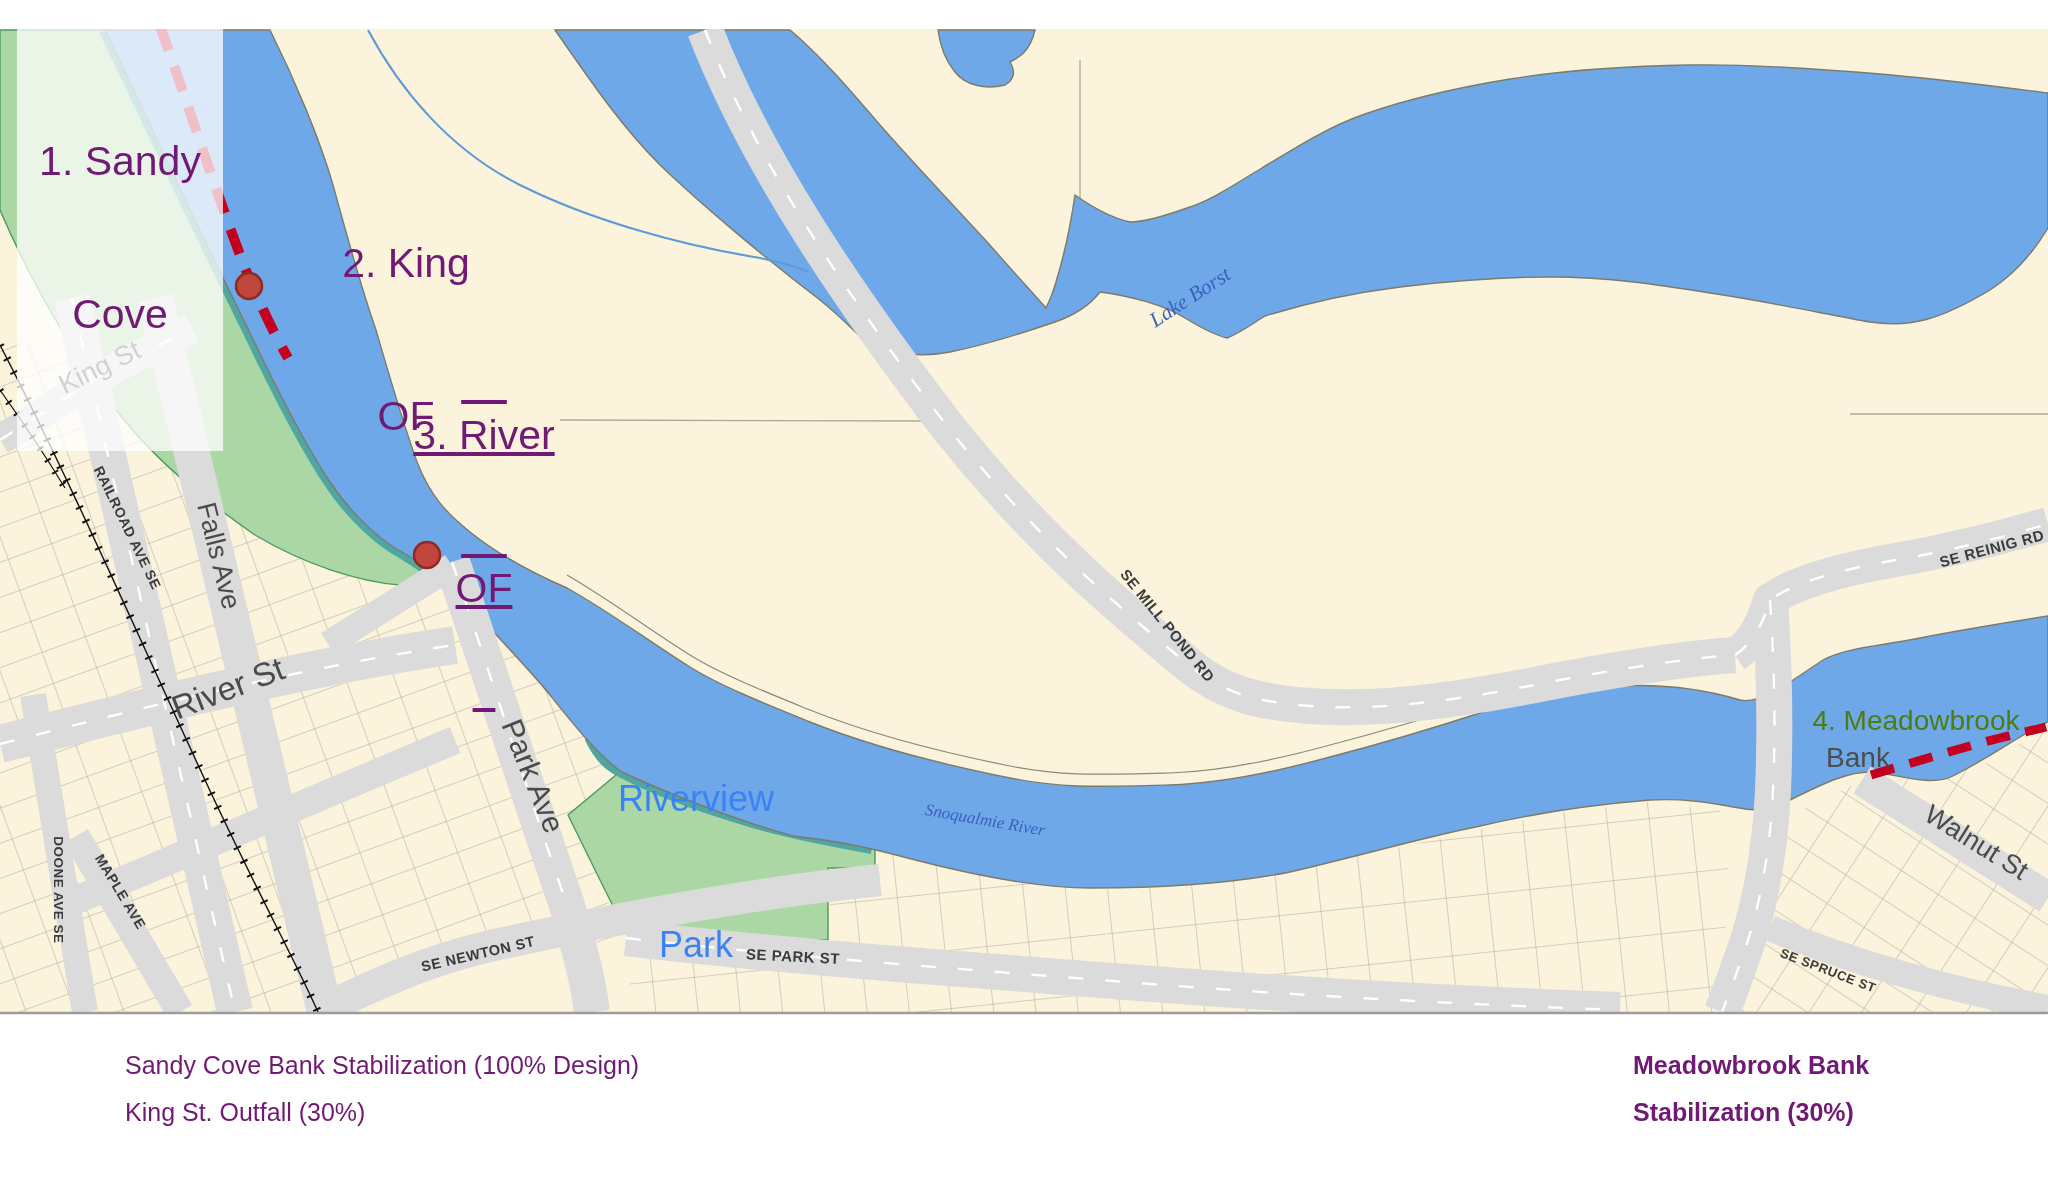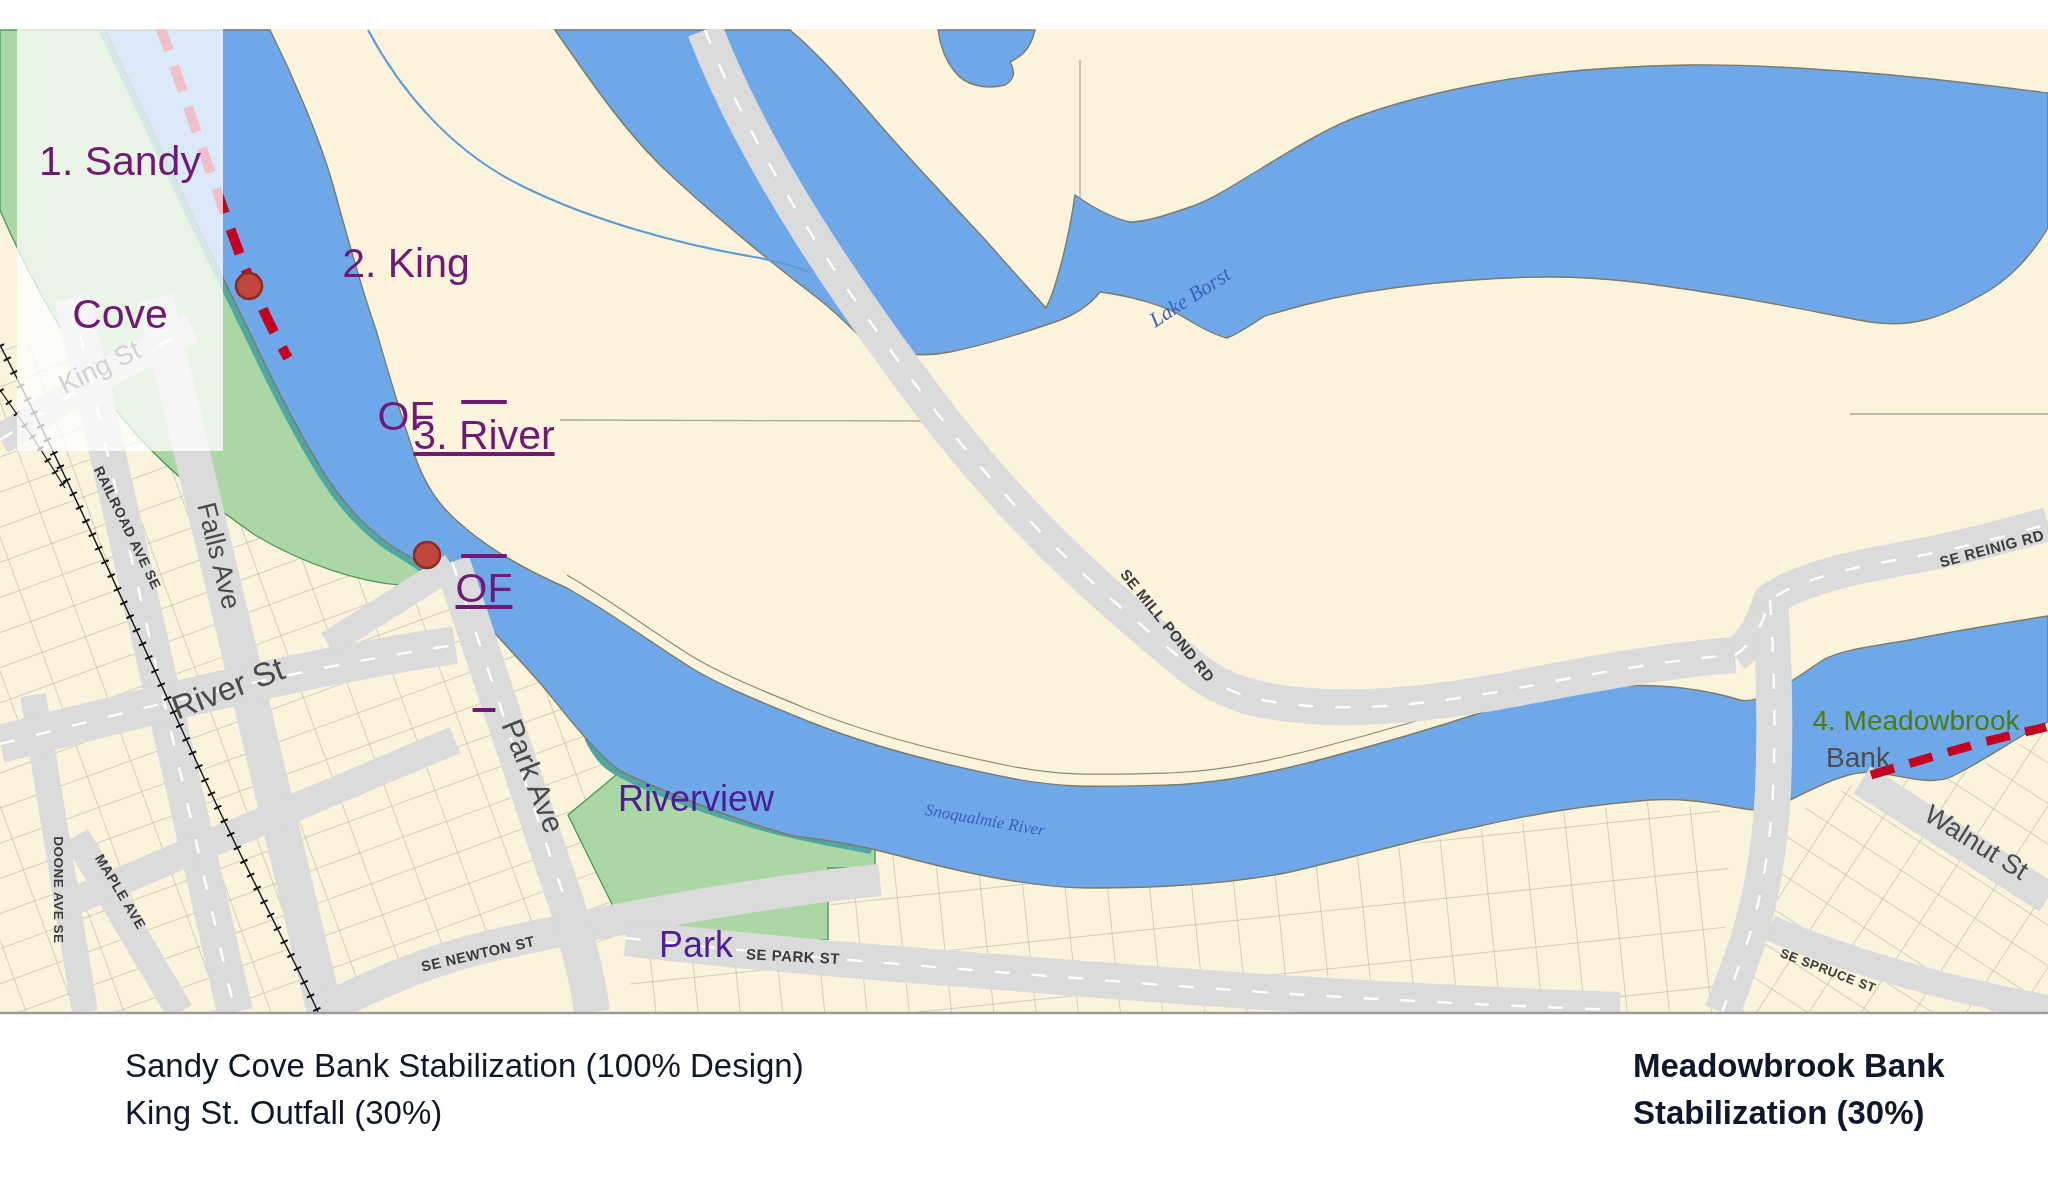--- a/index.html
+++ b/index.html
@@ -6,21 +6,21 @@
   #stage{position:relative;width:2048px;height:1203px;overflow:hidden;background:#fff;
          font-family:"Liberation Sans",sans-serif;}
   #map-svg{position:absolute;left:0;top:0;}
   .lbl{position:absolute;white-space:pre;transform:translate(-50%,-50%);
        color:#4d4d4d;line-height:1.25;text-align:center;}
   .street{color:#4a4a4a;}
   .street-sm{color:#3b3b3b;font-weight:700;letter-spacing:.5px;}
   .water-lbl{font-family:"Liberation Serif",serif;font-style:italic;color:#3a5fbf;}
   .proj{font-size:41px;color:#701a75;}
   .box{background:rgba(255,255,255,.75);padding:8px 14px;}
-  .caption{position:absolute;font-size:33px;color:#0f172a;line-height:47px;text-align:left;}
+  .caption{position:absolute;font-size:25px;color:#701a75;line-height:47px;text-align:left;}
 </style>
 </head>
 <body>
 
 <div id="stage">
 
   <svg id="map-svg" width="2048" height="1203" viewBox="0 0 2048 1203">
     <defs>
       <pattern id="pgrid1" width="46" height="33" patternUnits="userSpaceOnUse" patternTransform="rotate(-20)">
         <path d="M0,0 H46 M0,0 V33" stroke="#A9A99B" stroke-width="1" fill="none"></path>
@@ -155,21 +155,21 @@
   <div class="lbl street-sm" style="left:478px;top:954px;font-size:14.5px;transform:translate(-50%,-50%) rotate(-13deg);">SE NEWTON ST</div>
   <div class="lbl street-sm" style="left:793px;top:957px;font-size:15px;transform:translate(-50%,-50%) rotate(3deg);">SE PARK ST</div>
   <div class="lbl street-sm" style="left:1167px;top:626px;font-size:15px;transform:translate(-50%,-50%) rotate(51deg);">SE MILL POND RD</div>
   <div class="lbl street-sm" style="left:1992px;top:549px;font-size:15px;transform:translate(-50%,-50%) rotate(-15deg);">SE REINIG RD</div>
   <div class="lbl street" style="left:1976px;top:843px;font-size:27px;transform:translate(-50%,-50%) rotate(32deg);">Walnut St</div>
   <div class="lbl street-sm" style="left:1828px;top:971px;font-size:13px;transform:translate(-50%,-50%) rotate(21deg);">SE SPRUCE ST</div>
 
   <div class="lbl water-lbl" style="left:1190px;top:297px;font-size:21px;transform:translate(-50%,-50%) rotate(-33deg);">Lake Borst</div>
   <div class="lbl water-lbl" style="left:985px;top:820px;font-size:17px;transform:translate(-50%,-50%) rotate(10deg);">Snoqualmie River</div>
 
-  <div class="lbl" style="left:696px;top:872px;font-size:36px;color:#4c1d95;line-height:1.35;">
+  <div class="lbl" style="left:696px;top:872px;font-size:36px;color:#3b82f6;line-height:1.35;">
     <span style="display:block">Riverview</span>
     <span style="display:block">Park</span>
   </div>
 
   <div class="lbl proj box" style="left:120px;top:238px;width:178px;">
     <span style="display:block">1. Sandy</span>
     <span style="display:block">Cove</span>
   </div>
   <div class="lbl proj" style="left:366px;top:340px;margin-left:40px;">
     <span style="display:block">2. King</span>

